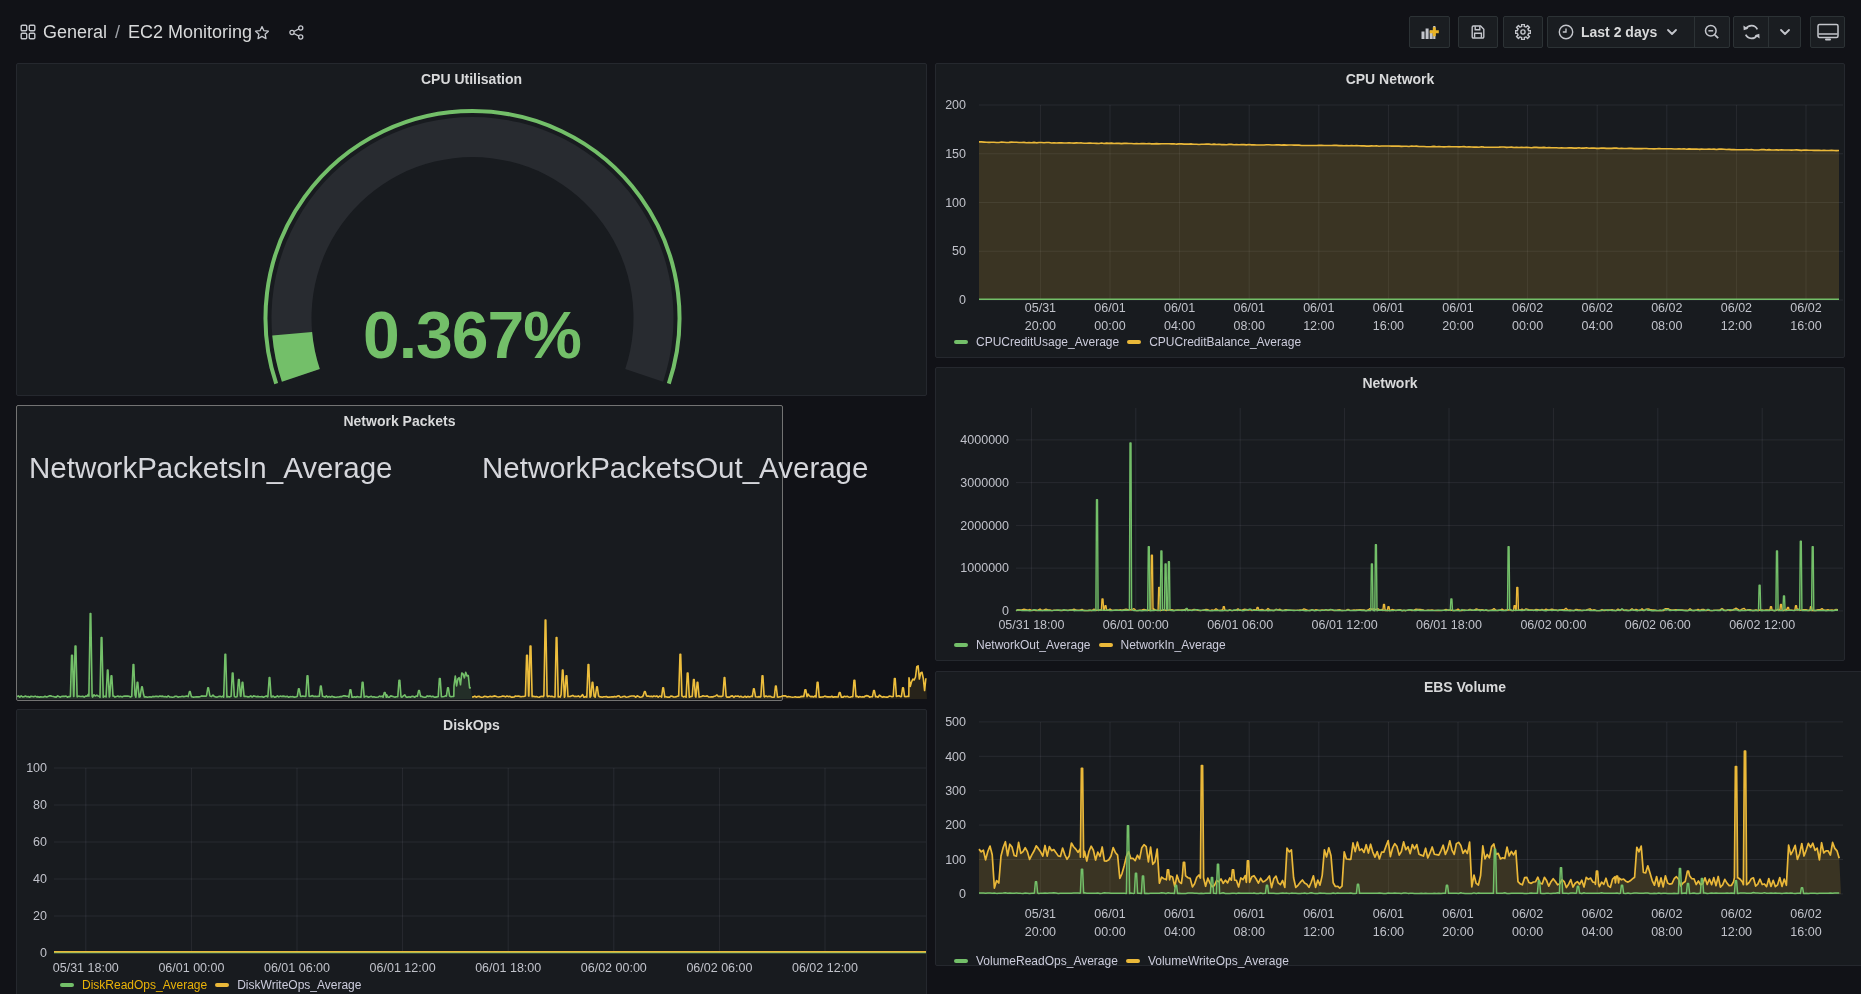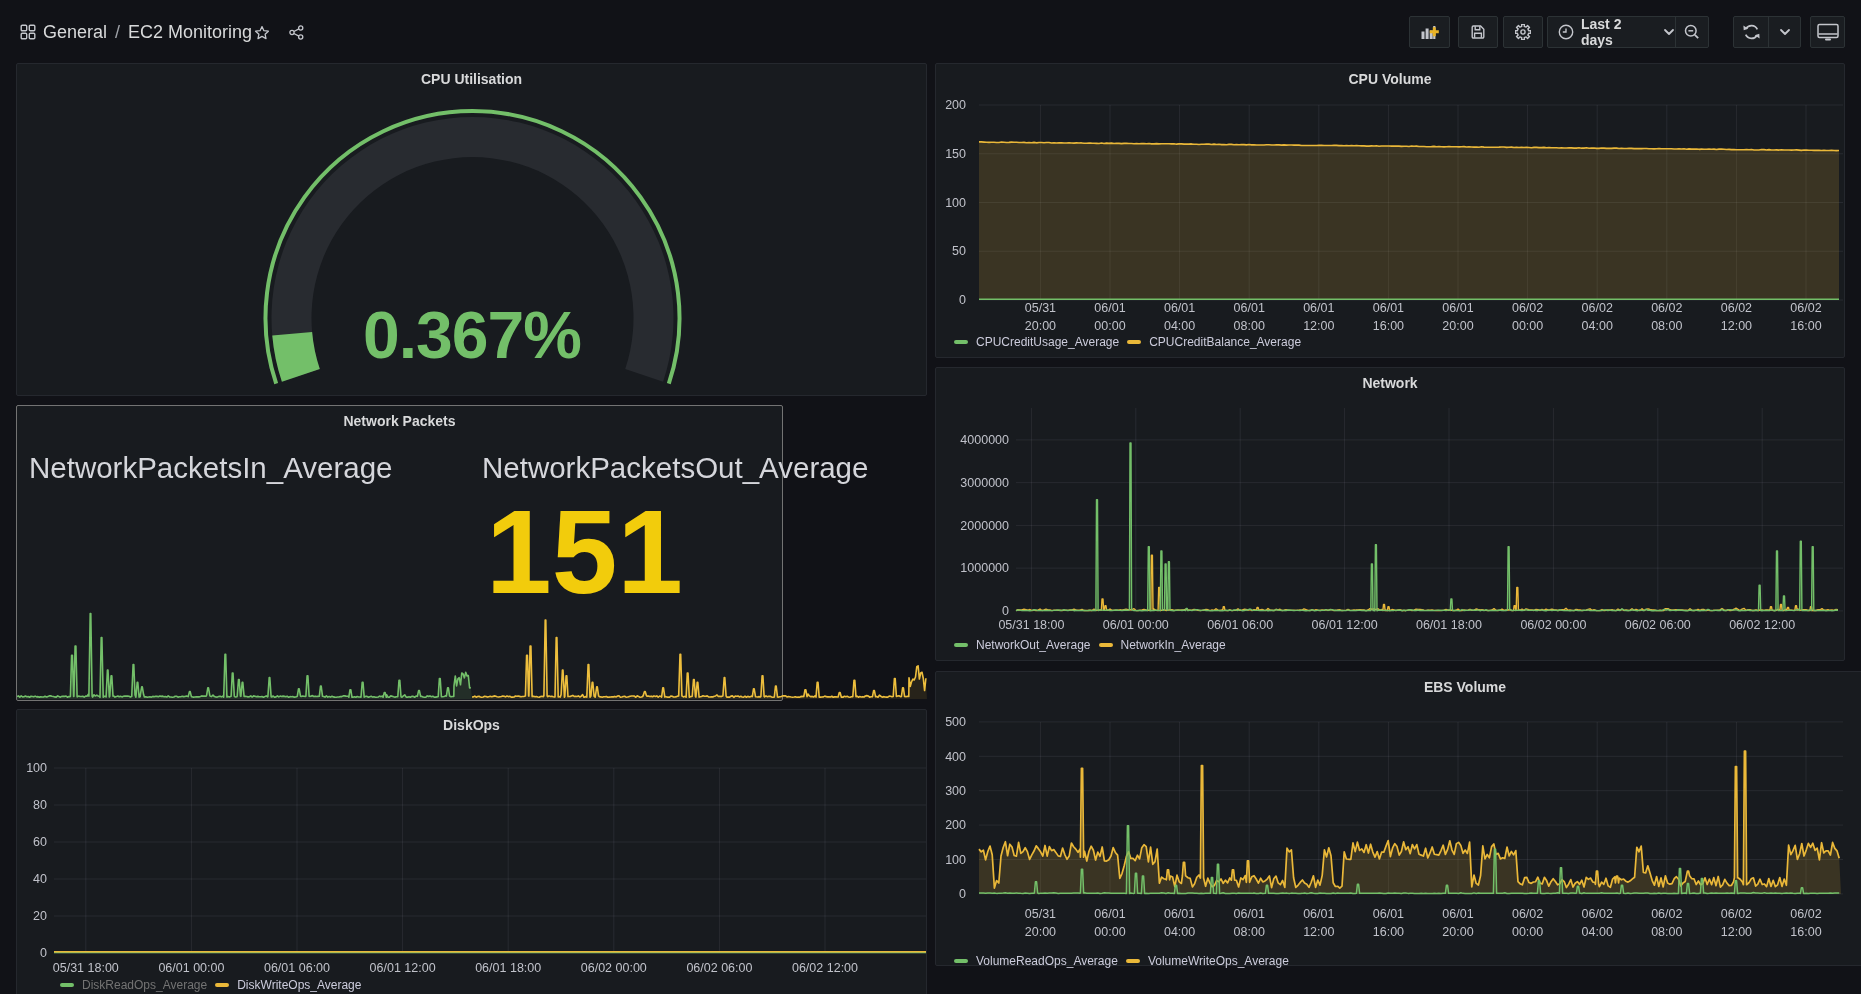--- a/index.html
+++ b/index.html
@@ -36,21 +36,21 @@
       <path d="M5.2 2.3 v3.4 h4.6 v-3.4" stroke="#c4c6cc" stroke-width="1.4"></path>
       <path d="M4.6 13.8 v-4.6 h6.8 v4.6" stroke="#c4c6cc" stroke-width="1.4"></path>
     </svg>
   </div>
 <div style="position:absolute;left:1503px;top:16px;width:40px;height:32px;background:#1a1d21;border:1px solid #2c3235;border-radius:2px;box-sizing:border-box;display:flex;align-items:center;justify-content:center;">
     <svg width="16" height="16" viewBox="0 0 16 16" style="" fill="none">
       <path d="M 15.78 6.63 L 15.78 9.37 L 13.66 9.26 L 12.89 11.12 L 14.47 12.53 L 12.53 14.47 L 11.12 12.89 L 9.26 13.66 L 9.37 15.78 L 6.63 15.78 L 6.74 13.66 L 4.88 12.89 L 3.47 14.47 L 1.53 12.53 L 3.11 11.12 L 2.34 9.26 L 0.22 9.37 L 0.22 6.63 L 2.34 6.74 L 3.11 4.88 L 1.53 3.47 L 3.47 1.53 L 4.88 3.11 L 6.74 2.34 L 6.63 0.22 L 9.37 0.22 L 9.26 2.34 L 11.12 3.11 L 12.53 1.53 L 14.47 3.47 L 12.89 4.88 L 13.66 6.74 Z" stroke="#c4c6cc" stroke-width="1.4" stroke-linejoin="round"></path>
       <circle cx="8" cy="8" r="2.1" stroke="#c4c6cc" stroke-width="1.4"></circle>
     </svg>
   </div>
-<div style="position:absolute;left:1547px;top:16px;width:162px;height:32px;background:#1a1d21;border:1px solid #2c3235;border-radius:2px;box-sizing:border-box;display:flex;align-items:center;">
+<div style="position:absolute;left:1547px;top:16px;width:183px;height:32px;background:#1a1d21;border:1px solid #2c3235;border-radius:2px;box-sizing:border-box;display:flex;align-items:center;">
     <span style="margin-left:10px;display:flex;">
       <svg width="16" height="16" viewBox="0 0 16 16" style="" fill="none">
         <circle cx="8" cy="8" r="6.7" stroke="#c4c6cc" stroke-width="1.4"></circle>
         <path d="M8 4.4 V8 H4.8" stroke="#c4c6cc" stroke-width="1.4"></path>
       </svg>
     </span>
     <span style="margin-left:7px;font-size:14px;font-weight:bold;color:#d8d9da;">Last 2 days</span>
     <span style="margin-left:9px;display:flex;">
       <svg width="12" height="8" viewBox="0 0 12 8" style="" fill="none">
         <path d="M2 2 L6 6 L10 2" stroke="#c4c6cc" stroke-width="1.8" stroke-linecap="round" stroke-linejoin="round"></path>
@@ -94,21 +94,20 @@
       <path d="M 259.20 319.68 A 207 207 0 1 1 651.80 319.68" fill="none" stroke="#73bf69" stroke-width="4"></path>
     </svg>
     <svg width="911" height="333" style="position:absolute;left:0;top:0">
       <text x="455" y="294" text-anchor="middle" font-family="Liberation Sans, sans-serif" font-size="66" font-weight="bold" letter-spacing="-1" fill="#73bf69">0.367%</text>
     </svg>
   </div>
 <div style="position:absolute;left:16px;top:405px;width:767px;height:296px;background:#181b1f;border:1px solid #737373;border-radius:2px;box-sizing:border-box;">
     <div style="position:absolute;left:0;right:0;top:7px;text-align:center;font-size:14px;font-weight:bold;color:#d8d9da;">Network Packets</div>
     <div style="position:absolute;left:12px;top:45px;font-size:29.5px;color:#d5d6db;">NetworkPacketsIn_Average</div>
     <div style="position:absolute;left:465px;top:45px;font-size:29.5px;color:#d5d6db;">NetworkPacketsOut_Average</div>
-    <div style="position:absolute;left:469px;top:78px;font-size:118px;font-weight:bold;color:#f2cc0c;">151</div>
     <div style="position:absolute;left:0;bottom:0;width:455px;height:96px;">
       <svg width="455" height="96" style="position:absolute;left:0;bottom:0">
         <polygon points="0,95.0 0.0,92.56 1.4,91.91 2.8,93.11 4.2,91.91 5.6,92.86 7.0,92.70 8.4,92.09 9.8,92.72 11.2,92.51 12.6,93.28 14.0,92.20 15.4,92.53 16.8,92.84 18.2,92.15 19.6,92.87 21.0,92.65 22.4,93.13 23.8,92.73 25.2,93.02 26.6,92.94 28.0,92.21 29.4,92.91 30.8,92.60 32.2,91.87 33.6,91.90 35.0,92.25 36.4,92.52 37.8,92.91 39.2,93.09 40.6,91.88 42.0,92.56 43.4,93.15 44.8,92.40 46.2,92.17 47.6,92.41 49.0,91.96 50.4,93.27 51.8,92.54 53.2,92.64 53.4,92.37 54.6,51.29 55.4,51.29 56.6,92.37 56.9,92.44 58.1,41.99 58.9,41.99 60.1,92.44 60.2,92.94 61.6,92.08 63.0,92.57 64.4,92.57 65.8,92.21 67.2,93.11 68.6,92.11 70.0,92.31 71.4,90.15 71.9,92.13 73.2,9.44 73.8,9.44 75.1,92.13 75.6,93.04 77.0,90.78 78.4,92.05 79.8,91.16 81.2,92.02 82.6,92.62 83.0,93.32 84.2,33.62 84.9,33.62 86.2,93.32 86.8,92.37 88.2,92.25 89.1,92.91 90.4,66.17 91.0,66.17 92.3,92.91 92.4,93.01 92.8,92.13 94.1,71.75 94.8,71.75 96.0,92.13 96.6,91.89 98.0,93.10 99.4,92.61 100.8,91.99 102.2,92.70 103.6,92.23 105.0,92.90 106.4,92.32 107.8,91.96 109.2,92.10 110.6,92.01 112.0,92.34 113.4,92.96 114.8,92.18 114.8,90.85 116.1,60.59 116.8,60.59 118.0,90.85 118.9,93.08 120.2,78.26 120.8,78.26 122.1,93.08 123.2,92.77 123.4,90.56 124.7,82.91 125.3,82.91 126.6,90.56 127.4,93.06 128.8,92.74 130.2,93.32 131.6,92.94 133.0,92.70 134.4,93.17 135.8,92.38 137.2,92.76 138.6,92.25 140.0,92.35 141.4,92.68 142.8,92.04 144.2,92.39 145.6,92.12 147.0,92.82 148.4,92.52 149.8,93.03 151.2,91.84 152.6,92.96 154.0,92.94 155.4,93.22 156.8,92.94 158.2,92.19 159.6,92.29 161.0,93.13 162.4,92.77 163.8,92.70 165.2,92.34 166.6,92.65 168.0,92.45 169.4,92.08 170.8,92.25 171.2,92.66 172.5,87.56 173.2,87.56 174.4,92.66 175.0,92.78 176.4,93.16 177.8,93.02 179.2,92.90 180.6,92.86 182.0,92.86 183.4,92.47 184.8,91.88 186.2,92.17 187.6,92.15 189.0,92.20 189.6,91.37 190.8,83.84 191.5,83.84 192.8,91.37 193.2,92.30 194.6,92.58 196.0,91.06 197.4,92.60 198.8,93.01 200.2,93.13 201.6,92.57 203.0,92.16 204.4,92.89 205.8,92.18 206.7,93.10 208.0,50.36 208.7,50.36 209.9,93.10 210.0,91.89 211.4,92.73 212.8,92.89 214.1,92.23 215.3,68.96 216.0,68.96 217.3,92.23 218.4,93.05 219.8,92.74 220.2,92.07 221.5,75.47 222.2,75.47 223.4,92.07 223.9,92.40 225.2,78.26 225.8,78.26 227.1,92.40 228.2,92.29 229.6,92.55 231.0,92.87 232.4,92.74 233.8,91.93 235.2,93.03 236.6,91.86 238.0,92.20 239.4,92.79 240.8,92.37 242.2,92.76 243.6,92.76 245.0,92.58 246.4,93.30 247.8,92.59 249.2,91.88 250.6,92.90 250.9,92.67 252.2,73.61 252.8,73.61 254.1,92.67 254.8,93.01 256.2,91.98 257.6,93.30 259.0,92.87 260.4,91.84 261.8,92.94 263.2,92.06 264.6,92.42 266.0,92.13 267.4,92.39 268.8,92.79 270.2,92.19 271.6,93.29 273.0,92.66 274.4,92.77 275.8,92.62 277.2,93.14 278.6,92.99 280.0,92.49 280.3,92.15 281.5,84.77 282.2,84.77 283.5,92.15 284.2,92.43 285.6,92.04 287.0,92.24 288.4,92.43 288.9,92.16 290.1,71.75 290.9,71.75 292.1,92.16 292.6,92.35 294.0,92.29 295.4,91.54 296.8,92.52 298.2,92.17 299.6,92.54 301.0,92.42 302.3,92.32 303.5,81.98 304.2,81.98 305.5,92.32 306.6,92.48 308.0,93.09 309.4,91.91 310.8,93.10 312.2,92.57 313.6,93.11 315.0,92.26 316.4,92.91 317.8,93.13 319.2,93.26 320.6,93.07 322.0,93.04 323.4,92.53 324.8,92.65 326.2,91.90 327.6,91.91 329.0,92.14 330.4,92.33 331.8,92.07 331.8,93.29 333.0,85.70 333.8,85.70 335.0,93.29 336.0,93.15 337.4,92.79 338.8,93.19 340.2,92.43 341.6,92.94 343.0,92.93 344.0,93.18 345.2,78.26 346.0,78.26 347.2,93.18 348.6,92.36 350.0,92.42 351.4,93.28 352.8,92.69 354.2,92.31 355.6,93.09 357.0,92.75 358.4,93.30 359.8,93.20 361.2,93.00 362.6,92.11 364.0,92.64 365.4,92.01 366.1,93.29 367.3,88.49 368.1,88.49 369.3,93.29 369.6,90.76 371.0,93.23 372.4,93.19 373.8,91.89 375.2,92.20 376.6,92.82 378.0,93.13 379.4,92.75 380.8,92.82 380.8,92.70 382.0,76.40 382.8,76.40 384.0,92.70 385.0,93.20 386.4,91.95 387.8,90.79 389.2,93.15 390.6,93.16 392.0,92.63 393.4,93.19 394.8,92.39 396.2,92.41 397.6,93.28 399.0,92.12 400.4,92.16 400.4,92.33 401.6,86.63 402.4,86.63 403.6,92.33 404.6,92.30 406.0,93.08 407.4,93.29 408.8,93.23 410.2,91.89 411.6,92.37 413.0,91.92 414.4,92.81 415.8,92.20 417.2,93.23 418.6,93.08 420.0,92.91 421.2,92.58 422.4,74.54 423.2,74.54 424.4,92.58 425.6,92.69 427.0,92.47 428.4,91.89 429.4,92.08 430.6,83.84 431.4,83.84 432.6,92.08 434.0,92.75 435.4,92.49 436.8,92.40 437.0,81.76 438.3,71.94 439.6,81.89 440.9,74.90 442.2,73.69 443.5,80.81 444.8,68.95 446.1,69.92 447.4,73.88 448.7,68.34 450.0,71.88 451.3,71.64 452.6,83.88 453.9,83.75 455,95.0" fill="rgba(115,191,105,0.12)"></polygon>
         <polyline points="0.0,92.56 1.4,91.91 2.8,93.11 4.2,91.91 5.6,92.86 7.0,92.70 8.4,92.09 9.8,92.72 11.2,92.51 12.6,93.28 14.0,92.20 15.4,92.53 16.8,92.84 18.2,92.15 19.6,92.87 21.0,92.65 22.4,93.13 23.8,92.73 25.2,93.02 26.6,92.94 28.0,92.21 29.4,92.91 30.8,92.60 32.2,91.87 33.6,91.90 35.0,92.25 36.4,92.52 37.8,92.91 39.2,93.09 40.6,91.88 42.0,92.56 43.4,93.15 44.8,92.40 46.2,92.17 47.6,92.41 49.0,91.96 50.4,93.27 51.8,92.54 53.2,92.64 53.4,92.37 54.6,51.29 55.4,51.29 56.6,92.37 56.9,92.44 58.1,41.99 58.9,41.99 60.1,92.44 60.2,92.94 61.6,92.08 63.0,92.57 64.4,92.57 65.8,92.21 67.2,93.11 68.6,92.11 70.0,92.31 71.4,90.15 71.9,92.13 73.2,9.44 73.8,9.44 75.1,92.13 75.6,93.04 77.0,90.78 78.4,92.05 79.8,91.16 81.2,92.02 82.6,92.62 83.0,93.32 84.2,33.62 84.9,33.62 86.2,93.32 86.8,92.37 88.2,92.25 89.1,92.91 90.4,66.17 91.0,66.17 92.3,92.91 92.4,93.01 92.8,92.13 94.1,71.75 94.8,71.75 96.0,92.13 96.6,91.89 98.0,93.10 99.4,92.61 100.8,91.99 102.2,92.70 103.6,92.23 105.0,92.90 106.4,92.32 107.8,91.96 109.2,92.10 110.6,92.01 112.0,92.34 113.4,92.96 114.8,92.18 114.8,90.85 116.1,60.59 116.8,60.59 118.0,90.85 118.9,93.08 120.2,78.26 120.8,78.26 122.1,93.08 123.2,92.77 123.4,90.56 124.7,82.91 125.3,82.91 126.6,90.56 127.4,93.06 128.8,92.74 130.2,93.32 131.6,92.94 133.0,92.70 134.4,93.17 135.8,92.38 137.2,92.76 138.6,92.25 140.0,92.35 141.4,92.68 142.8,92.04 144.2,92.39 145.6,92.12 147.0,92.82 148.4,92.52 149.8,93.03 151.2,91.84 152.6,92.96 154.0,92.94 155.4,93.22 156.8,92.94 158.2,92.19 159.6,92.29 161.0,93.13 162.4,92.77 163.8,92.70 165.2,92.34 166.6,92.65 168.0,92.45 169.4,92.08 170.8,92.25 171.2,92.66 172.5,87.56 173.2,87.56 174.4,92.66 175.0,92.78 176.4,93.16 177.8,93.02 179.2,92.90 180.6,92.86 182.0,92.86 183.4,92.47 184.8,91.88 186.2,92.17 187.6,92.15 189.0,92.20 189.6,91.37 190.8,83.84 191.5,83.84 192.8,91.37 193.2,92.30 194.6,92.58 196.0,91.06 197.4,92.60 198.8,93.01 200.2,93.13 201.6,92.57 203.0,92.16 204.4,92.89 205.8,92.18 206.7,93.10 208.0,50.36 208.7,50.36 209.9,93.10 210.0,91.89 211.4,92.73 212.8,92.89 214.1,92.23 215.3,68.96 216.0,68.96 217.3,92.23 218.4,93.05 219.8,92.74 220.2,92.07 221.5,75.47 222.2,75.47 223.4,92.07 223.9,92.40 225.2,78.26 225.8,78.26 227.1,92.40 228.2,92.29 229.6,92.55 231.0,92.87 232.4,92.74 233.8,91.93 235.2,93.03 236.6,91.86 238.0,92.20 239.4,92.79 240.8,92.37 242.2,92.76 243.6,92.76 245.0,92.58 246.4,93.30 247.8,92.59 249.2,91.88 250.6,92.90 250.9,92.67 252.2,73.61 252.8,73.61 254.1,92.67 254.8,93.01 256.2,91.98 257.6,93.30 259.0,92.87 260.4,91.84 261.8,92.94 263.2,92.06 264.6,92.42 266.0,92.13 267.4,92.39 268.8,92.79 270.2,92.19 271.6,93.29 273.0,92.66 274.4,92.77 275.8,92.62 277.2,93.14 278.6,92.99 280.0,92.49 280.3,92.15 281.5,84.77 282.2,84.77 283.5,92.15 284.2,92.43 285.6,92.04 287.0,92.24 288.4,92.43 288.9,92.16 290.1,71.75 290.9,71.75 292.1,92.16 292.6,92.35 294.0,92.29 295.4,91.54 296.8,92.52 298.2,92.17 299.6,92.54 301.0,92.42 302.3,92.32 303.5,81.98 304.2,81.98 305.5,92.32 306.6,92.48 308.0,93.09 309.4,91.91 310.8,93.10 312.2,92.57 313.6,93.11 315.0,92.26 316.4,92.91 317.8,93.13 319.2,93.26 320.6,93.07 322.0,93.04 323.4,92.53 324.8,92.65 326.2,91.90 327.6,91.91 329.0,92.14 330.4,92.33 331.8,92.07 331.8,93.29 333.0,85.70 333.8,85.70 335.0,93.29 336.0,93.15 337.4,92.79 338.8,93.19 340.2,92.43 341.6,92.94 343.0,92.93 344.0,93.18 345.2,78.26 346.0,78.26 347.2,93.18 348.6,92.36 350.0,92.42 351.4,93.28 352.8,92.69 354.2,92.31 355.6,93.09 357.0,92.75 358.4,93.30 359.8,93.20 361.2,93.00 362.6,92.11 364.0,92.64 365.4,92.01 366.1,93.29 367.3,88.49 368.1,88.49 369.3,93.29 369.6,90.76 371.0,93.23 372.4,93.19 373.8,91.89 375.2,92.20 376.6,92.82 378.0,93.13 379.4,92.75 380.8,92.82 380.8,92.70 382.0,76.40 382.8,76.40 384.0,92.70 385.0,93.20 386.4,91.95 387.8,90.79 389.2,93.15 390.6,93.16 392.0,92.63 393.4,93.19 394.8,92.39 396.2,92.41 397.6,93.28 399.0,92.12 400.4,92.16 400.4,92.33 401.6,86.63 402.4,86.63 403.6,92.33 404.6,92.30 406.0,93.08 407.4,93.29 408.8,93.23 410.2,91.89 411.6,92.37 413.0,91.92 414.4,92.81 415.8,92.20 417.2,93.23 418.6,93.08 420.0,92.91 421.2,92.58 422.4,74.54 423.2,74.54 424.4,92.58 425.6,92.69 427.0,92.47 428.4,91.89 429.4,92.08 430.6,83.84 431.4,83.84 432.6,92.08 434.0,92.75 435.4,92.49 436.8,92.40 437.0,81.76 438.3,71.94 439.6,81.89 440.9,74.90 442.2,73.69 443.5,80.81 444.8,68.95 446.1,69.92 447.4,73.88 448.7,68.34 450.0,71.88 451.3,71.64 452.6,83.88 453.9,83.75" fill="none" stroke="#73bf69" stroke-width="1.6" stroke-linejoin="round"></polyline>
       </svg>
     </div>
     <div style="position:absolute;left:455px;bottom:0;width:455px;height:96px;">
       <svg width="455" height="96" style="position:absolute;left:0;bottom:0">
         <polygon points="0,95.0 0.0,92.94 1.4,92.88 2.8,92.11 4.2,93.19 5.6,92.43 7.0,92.24 8.4,93.05 9.8,93.24 11.2,92.92 12.6,92.35 14.0,92.49 15.4,93.10 16.8,92.68 18.2,92.33 19.6,92.70 21.0,92.38 22.4,91.89 23.8,92.31 25.2,92.74 26.6,93.05 28.0,92.81 29.4,92.57 30.8,92.00 32.2,92.17 33.6,92.85 35.0,91.95 36.4,92.63 37.8,92.29 39.2,93.17 40.6,93.17 42.0,93.03 43.4,92.01 44.8,92.31 46.2,92.06 47.6,92.37 49.0,92.72 50.4,92.56 51.8,92.44 53.2,92.04 53.4,92.00 54.6,51.29 55.4,51.29 56.6,92.00 56.9,92.09 58.1,41.99 58.9,41.99 60.1,92.09 60.2,92.58 61.6,92.30 63.0,92.82 64.4,92.55 65.8,93.00 67.2,93.18 68.6,92.44 70.0,92.28 71.4,92.65 71.9,91.78 73.2,15.95 73.8,15.95 75.1,91.78 75.6,92.75 77.0,91.88 78.4,92.45 79.8,92.19 81.2,92.72 82.6,93.03 83.0,93.06 84.2,33.62 84.9,33.62 86.2,93.06 86.8,92.43 88.2,93.16 89.1,90.61 90.4,66.17 91.0,66.17 92.3,90.61 92.4,93.18 92.8,92.60 94.1,71.75 94.8,71.75 96.0,92.60 96.6,92.40 98.0,92.58 99.4,91.93 100.8,91.39 102.2,92.47 103.6,92.41 105.0,92.57 106.4,91.89 107.8,92.99 109.2,92.30 110.6,90.55 112.0,93.26 113.4,92.89 114.8,91.95 114.8,93.31 116.1,60.59 116.8,60.59 118.0,93.31 118.9,92.09 120.2,78.26 120.8,78.26 122.1,92.09 123.2,93.16 123.4,91.86 124.7,82.91 125.3,82.91 126.6,91.86 127.4,92.66 128.8,92.85 130.2,93.25 131.6,92.75 133.0,92.78 134.4,92.55 135.8,93.32 137.2,93.11 138.6,93.01 140.0,92.67 141.4,92.88 142.8,92.41 144.2,92.90 145.6,91.97 147.0,91.89 148.4,93.24 149.8,93.01 151.2,92.49 152.6,92.18 154.0,93.23 155.4,93.05 156.8,92.65 158.2,92.33 159.6,91.98 161.0,92.04 162.4,92.14 163.8,93.25 165.2,91.87 166.6,92.41 168.0,93.20 169.4,92.95 170.8,92.40 171.2,91.39 172.5,87.56 173.2,87.56 174.4,91.39 175.0,92.13 176.4,92.10 177.8,92.51 179.2,92.15 180.6,92.72 182.0,91.88 183.4,92.43 184.8,91.89 186.2,93.26 187.6,92.01 189.0,92.49 189.6,93.04 190.8,83.84 191.5,83.84 192.8,93.04 193.2,92.51 194.6,92.90 196.0,93.17 197.4,93.32 198.8,91.98 200.2,92.33 201.6,93.02 203.0,92.94 204.4,92.63 205.8,92.11 206.7,91.89 208.0,50.36 208.7,50.36 209.9,91.89 210.0,91.92 211.4,92.96 212.8,92.37 214.1,93.20 215.3,68.96 216.0,68.96 217.3,93.20 218.4,92.63 219.8,92.45 220.2,92.30 221.5,75.47 222.2,75.47 223.4,92.30 223.9,93.10 225.2,78.26 225.8,78.26 227.1,93.10 228.2,92.74 229.6,92.48 231.0,91.71 232.4,92.27 233.8,92.23 235.2,91.88 236.6,92.93 238.0,92.94 239.4,92.70 240.8,92.89 242.2,92.36 243.6,91.91 245.0,90.95 246.4,92.56 247.8,92.32 249.2,92.59 250.6,91.97 250.9,92.01 252.2,73.61 252.8,73.61 254.1,92.01 254.8,93.16 256.2,93.03 257.6,93.23 259.0,92.09 260.4,91.89 261.8,93.31 263.2,92.15 264.6,92.24 266.0,91.97 267.4,92.92 268.8,92.26 270.2,92.97 271.6,93.21 273.0,92.22 274.4,93.26 275.8,92.29 277.2,92.90 278.6,92.60 280.0,92.00 280.3,92.63 281.5,84.77 282.2,84.77 283.5,92.63 284.2,92.80 285.6,93.04 287.0,92.62 288.4,93.06 288.9,92.41 290.1,71.75 290.9,71.75 292.1,92.41 292.6,92.90 294.0,91.88 295.4,92.81 296.8,92.33 298.2,92.23 299.6,92.93 301.0,93.31 302.3,93.07 303.5,81.98 304.2,81.98 305.5,93.07 306.6,93.10 308.0,92.68 309.4,92.44 310.8,91.85 312.2,91.89 313.6,91.86 315.0,92.96 316.4,92.43 317.8,92.68 319.2,92.98 320.6,93.23 322.0,93.07 323.4,92.79 324.8,93.20 326.2,93.10 327.6,93.26 329.0,92.40 330.4,92.59 331.8,91.81 331.8,92.69 333.0,85.70 333.8,85.70 335.0,92.69 336.0,90.04 337.4,91.94 338.8,92.80 340.2,92.37 341.6,93.00 343.0,91.93 344.0,93.09 345.2,78.26 346.0,78.26 347.2,93.09 348.6,93.09 350.0,93.06 351.4,92.87 352.8,92.10 354.2,92.65 355.6,92.91 357.0,92.70 358.4,92.93 359.8,92.23 361.2,93.24 362.6,92.90 364.0,92.85 365.4,93.06 366.1,93.06 367.3,88.49 368.1,88.49 369.3,93.06 369.6,92.88 371.0,93.24 372.4,92.20 373.8,92.78 375.2,92.35 376.6,93.00 378.0,93.29 379.4,92.85 380.8,92.17 380.8,92.81 382.0,76.40 382.8,76.40 384.0,92.81 385.0,92.07 386.4,93.25 387.8,92.55 389.2,92.94 390.6,92.67 392.0,93.00 393.4,92.00 394.8,91.61 396.2,91.92 397.6,93.16 399.0,92.69 400.4,92.67 400.4,92.81 401.6,86.63 402.4,86.63 403.6,92.81 404.6,92.59 406.0,93.22 407.4,91.21 408.8,92.25 410.2,93.17 411.6,92.64 413.0,92.97 414.4,93.08 415.8,93.15 417.2,92.11 418.6,92.30 420.0,92.76 421.2,92.43 422.4,74.54 423.2,74.54 424.4,92.43 425.6,91.96 427.0,91.82 428.4,92.61 429.4,92.52 430.6,83.84 431.4,83.84 432.6,92.52 434.0,92.65 435.4,92.25 436.8,92.50 437.0,73.68 438.3,82.36 439.6,77.66 440.9,75.06 442.2,75.97 443.5,73.01 444.8,62.67 446.1,61.81 447.4,75.07 448.7,68.96 450.0,68.25 451.3,74.50 452.6,86.55 453.9,74.27 455,95.0" fill="rgba(234,184,57,0.10)"></polygon>
         <polyline points="0.0,92.94 1.4,92.88 2.8,92.11 4.2,93.19 5.6,92.43 7.0,92.24 8.4,93.05 9.8,93.24 11.2,92.92 12.6,92.35 14.0,92.49 15.4,93.10 16.8,92.68 18.2,92.33 19.6,92.70 21.0,92.38 22.4,91.89 23.8,92.31 25.2,92.74 26.6,93.05 28.0,92.81 29.4,92.57 30.8,92.00 32.2,92.17 33.6,92.85 35.0,91.95 36.4,92.63 37.8,92.29 39.2,93.17 40.6,93.17 42.0,93.03 43.4,92.01 44.8,92.31 46.2,92.06 47.6,92.37 49.0,92.72 50.4,92.56 51.8,92.44 53.2,92.04 53.4,92.00 54.6,51.29 55.4,51.29 56.6,92.00 56.9,92.09 58.1,41.99 58.9,41.99 60.1,92.09 60.2,92.58 61.6,92.30 63.0,92.82 64.4,92.55 65.8,93.00 67.2,93.18 68.6,92.44 70.0,92.28 71.4,92.65 71.9,91.78 73.2,15.95 73.8,15.95 75.1,91.78 75.6,92.75 77.0,91.88 78.4,92.45 79.8,92.19 81.2,92.72 82.6,93.03 83.0,93.06 84.2,33.62 84.9,33.62 86.2,93.06 86.8,92.43 88.2,93.16 89.1,90.61 90.4,66.17 91.0,66.17 92.3,90.61 92.4,93.18 92.8,92.60 94.1,71.75 94.8,71.75 96.0,92.60 96.6,92.40 98.0,92.58 99.4,91.93 100.8,91.39 102.2,92.47 103.6,92.41 105.0,92.57 106.4,91.89 107.8,92.99 109.2,92.30 110.6,90.55 112.0,93.26 113.4,92.89 114.8,91.95 114.8,93.31 116.1,60.59 116.8,60.59 118.0,93.31 118.9,92.09 120.2,78.26 120.8,78.26 122.1,92.09 123.2,93.16 123.4,91.86 124.7,82.91 125.3,82.91 126.6,91.86 127.4,92.66 128.8,92.85 130.2,93.25 131.6,92.75 133.0,92.78 134.4,92.55 135.8,93.32 137.2,93.11 138.6,93.01 140.0,92.67 141.4,92.88 142.8,92.41 144.2,92.90 145.6,91.97 147.0,91.89 148.4,93.24 149.8,93.01 151.2,92.49 152.6,92.18 154.0,93.23 155.4,93.05 156.8,92.65 158.2,92.33 159.6,91.98 161.0,92.04 162.4,92.14 163.8,93.25 165.2,91.87 166.6,92.41 168.0,93.20 169.4,92.95 170.8,92.40 171.2,91.39 172.5,87.56 173.2,87.56 174.4,91.39 175.0,92.13 176.4,92.10 177.8,92.51 179.2,92.15 180.6,92.72 182.0,91.88 183.4,92.43 184.8,91.89 186.2,93.26 187.6,92.01 189.0,92.49 189.6,93.04 190.8,83.84 191.5,83.84 192.8,93.04 193.2,92.51 194.6,92.90 196.0,93.17 197.4,93.32 198.8,91.98 200.2,92.33 201.6,93.02 203.0,92.94 204.4,92.63 205.8,92.11 206.7,91.89 208.0,50.36 208.7,50.36 209.9,91.89 210.0,91.92 211.4,92.96 212.8,92.37 214.1,93.20 215.3,68.96 216.0,68.96 217.3,93.20 218.4,92.63 219.8,92.45 220.2,92.30 221.5,75.47 222.2,75.47 223.4,92.30 223.9,93.10 225.2,78.26 225.8,78.26 227.1,93.10 228.2,92.74 229.6,92.48 231.0,91.71 232.4,92.27 233.8,92.23 235.2,91.88 236.6,92.93 238.0,92.94 239.4,92.70 240.8,92.89 242.2,92.36 243.6,91.91 245.0,90.95 246.4,92.56 247.8,92.32 249.2,92.59 250.6,91.97 250.9,92.01 252.2,73.61 252.8,73.61 254.1,92.01 254.8,93.16 256.2,93.03 257.6,93.23 259.0,92.09 260.4,91.89 261.8,93.31 263.2,92.15 264.6,92.24 266.0,91.97 267.4,92.92 268.8,92.26 270.2,92.97 271.6,93.21 273.0,92.22 274.4,93.26 275.8,92.29 277.2,92.90 278.6,92.60 280.0,92.00 280.3,92.63 281.5,84.77 282.2,84.77 283.5,92.63 284.2,92.80 285.6,93.04 287.0,92.62 288.4,93.06 288.9,92.41 290.1,71.75 290.9,71.75 292.1,92.41 292.6,92.90 294.0,91.88 295.4,92.81 296.8,92.33 298.2,92.23 299.6,92.93 301.0,93.31 302.3,93.07 303.5,81.98 304.2,81.98 305.5,93.07 306.6,93.10 308.0,92.68 309.4,92.44 310.8,91.85 312.2,91.89 313.6,91.86 315.0,92.96 316.4,92.43 317.8,92.68 319.2,92.98 320.6,93.23 322.0,93.07 323.4,92.79 324.8,93.20 326.2,93.10 327.6,93.26 329.0,92.40 330.4,92.59 331.8,91.81 331.8,92.69 333.0,85.70 333.8,85.70 335.0,92.69 336.0,90.04 337.4,91.94 338.8,92.80 340.2,92.37 341.6,93.00 343.0,91.93 344.0,93.09 345.2,78.26 346.0,78.26 347.2,93.09 348.6,93.09 350.0,93.06 351.4,92.87 352.8,92.10 354.2,92.65 355.6,92.91 357.0,92.70 358.4,92.93 359.8,92.23 361.2,93.24 362.6,92.90 364.0,92.85 365.4,93.06 366.1,93.06 367.3,88.49 368.1,88.49 369.3,93.06 369.6,92.88 371.0,93.24 372.4,92.20 373.8,92.78 375.2,92.35 376.6,93.00 378.0,93.29 379.4,92.85 380.8,92.17 380.8,92.81 382.0,76.40 382.8,76.40 384.0,92.81 385.0,92.07 386.4,93.25 387.8,92.55 389.2,92.94 390.6,92.67 392.0,93.00 393.4,92.00 394.8,91.61 396.2,91.92 397.6,93.16 399.0,92.69 400.4,92.67 400.4,92.81 401.6,86.63 402.4,86.63 403.6,92.81 404.6,92.59 406.0,93.22 407.4,91.21 408.8,92.25 410.2,93.17 411.6,92.64 413.0,92.97 414.4,93.08 415.8,93.15 417.2,92.11 418.6,92.30 420.0,92.76 421.2,92.43 422.4,74.54 423.2,74.54 424.4,92.43 425.6,91.96 427.0,91.82 428.4,92.61 429.4,92.52 430.6,83.84 431.4,83.84 432.6,92.52 434.0,92.65 435.4,92.25 436.8,92.50 437.0,73.68 438.3,82.36 439.6,77.66 440.9,75.06 442.2,75.97 443.5,73.01 444.8,62.67 446.1,61.81 447.4,75.07 448.7,68.96 450.0,68.25 451.3,74.50 452.6,86.55 453.9,74.27" fill="none" stroke="#edbe3d" stroke-width="1.6" stroke-linejoin="round"></polyline>
@@ -144,28 +143,28 @@
       <text x="174.4" y="261.5" text-anchor="middle" font-size="12.5" fill="#c0c2ca">06/01 00:00</text>
       <text x="280.0" y="261.5" text-anchor="middle" font-size="12.5" fill="#c0c2ca">06/01 06:00</text>
       <text x="385.6" y="261.5" text-anchor="middle" font-size="12.5" fill="#c0c2ca">06/01 12:00</text>
       <text x="491.2" y="261.5" text-anchor="middle" font-size="12.5" fill="#c0c2ca">06/01 18:00</text>
       <text x="596.8" y="261.5" text-anchor="middle" font-size="12.5" fill="#c0c2ca">06/02 00:00</text>
       <text x="702.4" y="261.5" text-anchor="middle" font-size="12.5" fill="#c0c2ca">06/02 06:00</text>
       <text x="808.0" y="261.5" text-anchor="middle" font-size="12.5" fill="#c0c2ca">06/02 12:00</text>
     </svg>
     <div style="position:absolute;left:43px;top:263px;white-space:nowrap;"><span style="display:inline-flex;align-items:center;margin-right:8px;">
         <span style="width:14px;height:4px;border-radius:2px;background:#73bf69;margin-right:8px;"></span>
-        <span style="font-size:12px;color:#737373;">DiskReadOps_Average</span>
+        <span style="font-size:12px;color:#eab308;">DiskReadOps_Average</span>
       </span><span style="display:inline-flex;align-items:center;margin-right:8px;">
         <span style="width:14px;height:4px;border-radius:2px;background:#eab839;margin-right:8px;"></span>
         <span style="font-size:12px;color:#ccccdc;">DiskWriteOps_Average</span>
       </span></div>
   </div>
 <div style="position:absolute;left:935px;top:63px;width:910px;height:295px;background:#181b1f;border:1px solid #25282e;border-radius:2px;box-sizing:border-box;">
-    <div style="position:absolute;left:0;right:0;top:7px;text-align:center;font-size:14px;font-weight:bold;color:#d8d9da;">CPU Volume</div>
+    <div style="position:absolute;left:0;right:0;top:7px;text-align:center;font-size:14px;font-weight:bold;color:#d8d9da;">CPU Network</div>
     <svg width="910" height="295" style="position:absolute;left:0;top:0" font-family="Liberation Sans, sans-serif">
       <line x1="43" y1="41.00" x2="907" y2="41.00" stroke="rgba(204,204,220,0.09)" stroke-width="1"></line>
       <line x1="43" y1="89.75" x2="907" y2="89.75" stroke="rgba(204,204,220,0.09)" stroke-width="1"></line>
       <line x1="43" y1="138.50" x2="907" y2="138.50" stroke="rgba(204,204,220,0.09)" stroke-width="1"></line>
       <line x1="43" y1="187.25" x2="907" y2="187.25" stroke="rgba(204,204,220,0.09)" stroke-width="1"></line>
       <line x1="43" y1="236.00" x2="907" y2="236.00" stroke="rgba(204,204,220,0.09)" stroke-width="1"></line>
       <line x1="104.4" y1="41" x2="104.4" y2="236" stroke="rgba(204,204,220,0.09)" stroke-width="1"></line>
       <line x1="174.0" y1="41" x2="174.0" y2="236" stroke="rgba(204,204,220,0.09)" stroke-width="1"></line>
       <line x1="243.6" y1="41" x2="243.6" y2="236" stroke="rgba(204,204,220,0.09)" stroke-width="1"></line>
       <line x1="313.2" y1="41" x2="313.2" y2="236" stroke="rgba(204,204,220,0.09)" stroke-width="1"></line>

